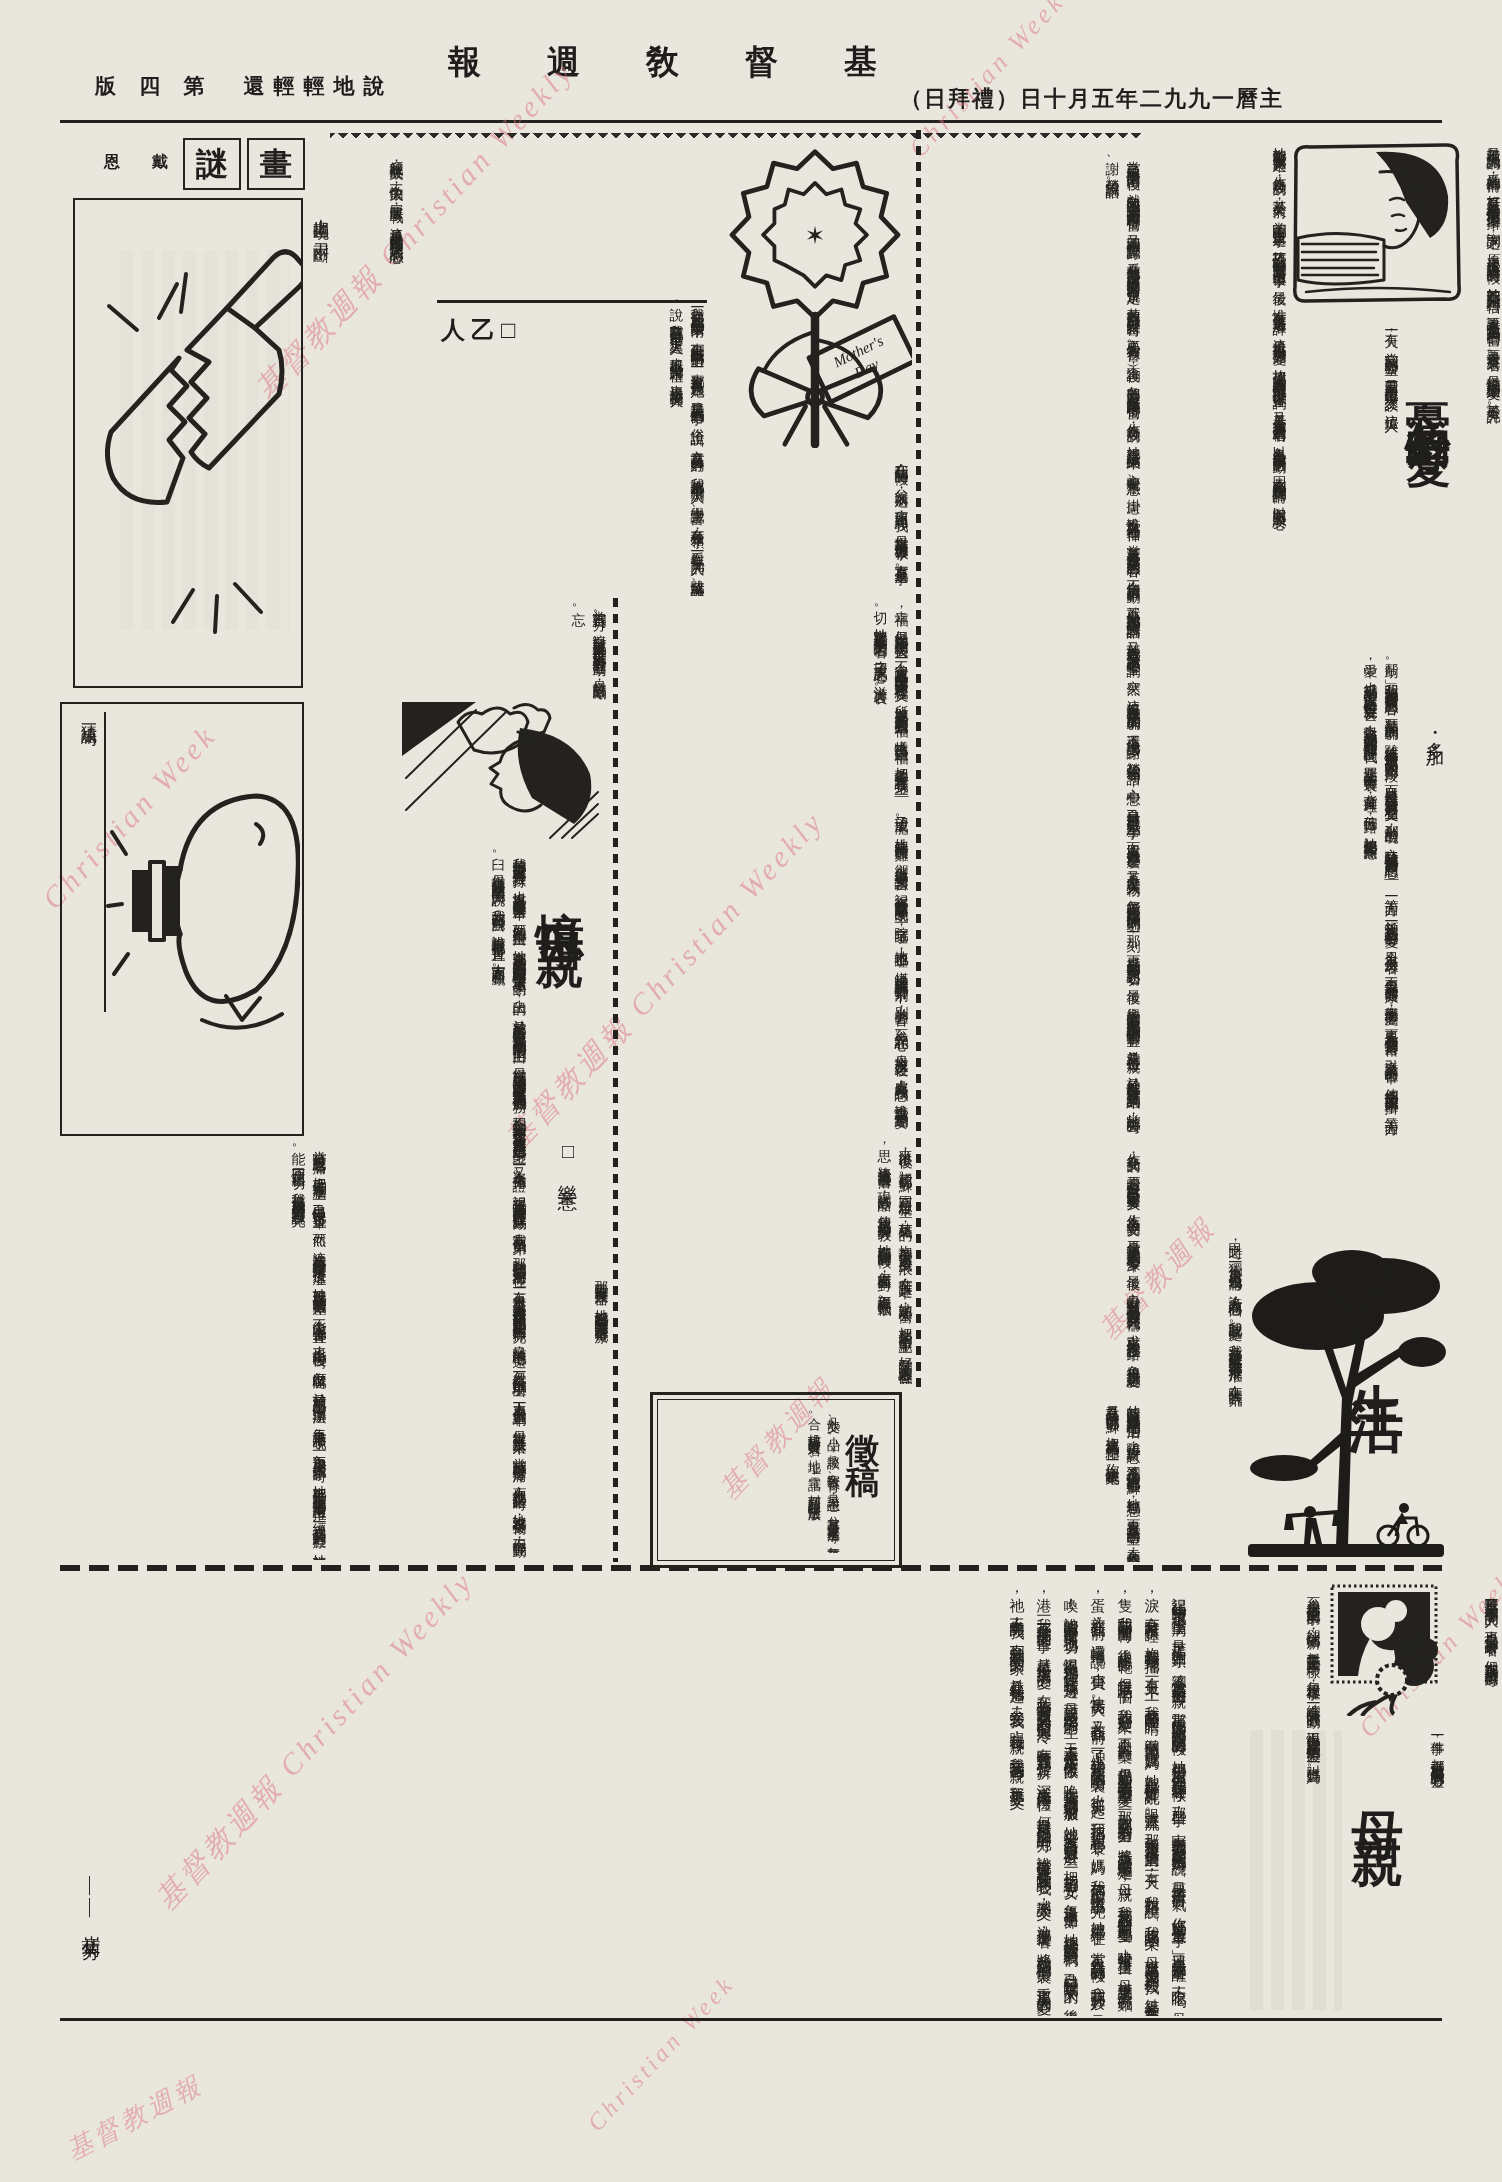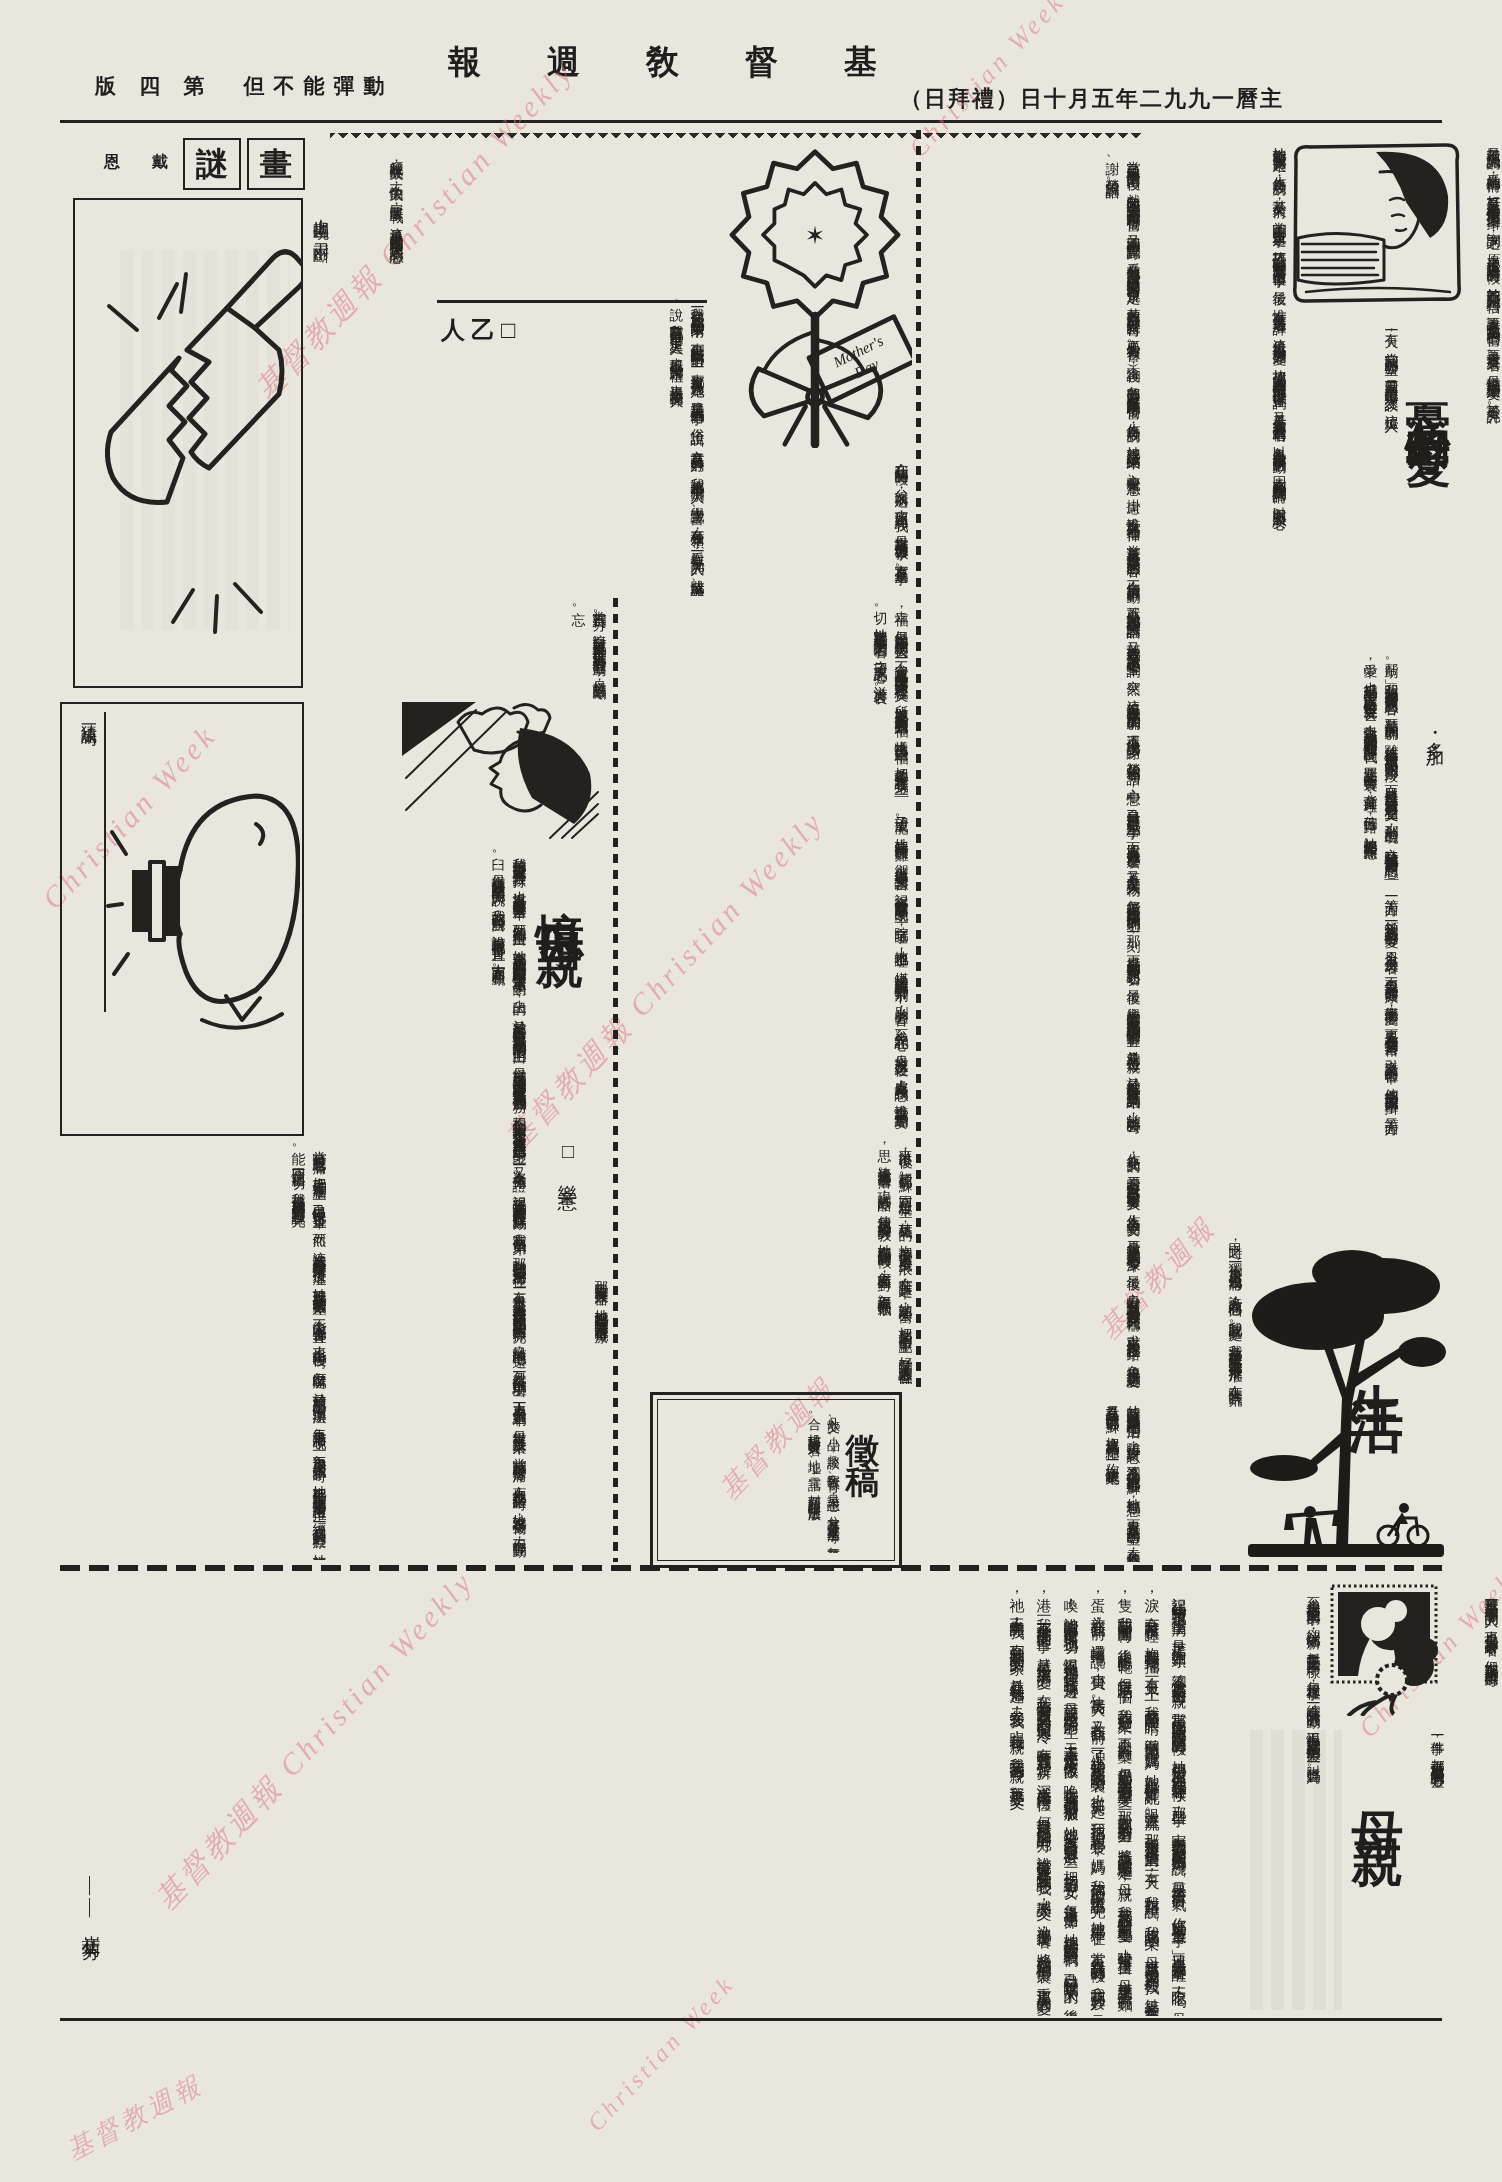--- a/index.html
+++ b/index.html
@@ -19,21 +19,21 @@
       font-family:"Liberation Serif",serif;font-style:italic;transform:rotate(-47deg);pointer-events:none;}
   .ghost{background:repeating-linear-gradient(90deg,rgba(60,55,45,.05) 0 13px,transparent 13px 21px);}
   svg{display:block;}
   .stroke{fill:none;stroke:#23221e;stroke-linecap:round;stroke-linejoin:round;}
 </style>
 </head>
 <body>
 
 <div id="page">
 
-  <div class="abs hl" style="left:95px;top:72px;font-size:21px;letter-spacing:9px;">版 四 第　但不能彈動</div>
+  <div class="abs hl" style="left:95px;top:72px;font-size:21px;letter-spacing:9px;">版 四 第　還輕輕地說</div>
   <div class="abs hl" style="left:448px;top:40px;font-size:33px;letter-spacing:66px;white-space:nowrap;">報週敎督基</div>
   <div class="abs hl" style="left:900px;top:84px;width:575px;font-size:22px;letter-spacing:2px;">（日拜禮）日十月五年二九九一曆主</div>
   <div class="abs rule" style="left:60px;top:120px;width:1382px;height:3px;"></div>
 
   <div class="wm" style="left:190px;top:210px;">基督教週報 Christian Weekly</div>
   <div class="wm" style="left:880px;top:60px;font-size:26px;">Christian Week</div>
   <div class="wm" style="left:10px;top:800px;">Christian Week</div>
   <div class="wm" style="left:440px;top:960px;">基督教週報 Christian Weekly</div>
   <div class="wm" style="left:1080px;top:1260px;font-size:27px;">基督教週報</div>
   <div class="wm" style="left:700px;top:1420px;font-size:27px;">基督教週報</div>

